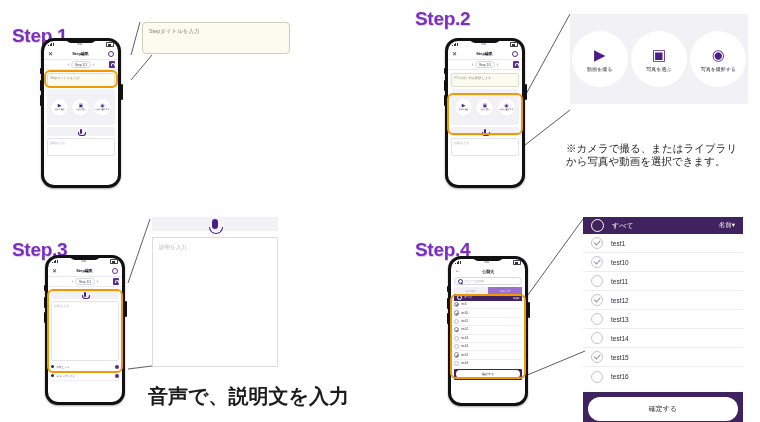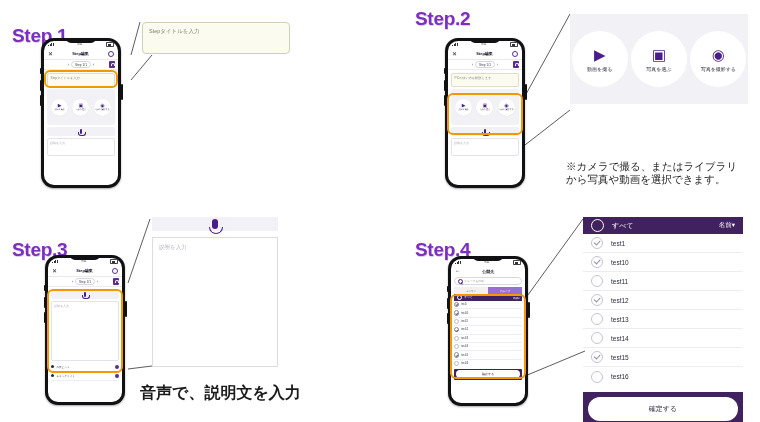--- a/index.html
+++ b/index.html
@@ -179,23 +179,22 @@
   }
 
   
   .callout{position:absolute;box-sizing:border-box;}
   .callout-title{
     position:absolute;font-weight:bold;color:#1b1b1b;
     font-family:"DejaVu Sans","Liberation Sans",sans-serif;
   }
   .callout-note{
     position:absolute;color:#1b1b1b;
-    font-family:Liberation Serif, serif;
+    font-family:Liberation Mono, monospace;
     line-height:1.25;
-    margin-top:17px;
   }
 
   
   .co-title-field{
     background:#fbfbef;border:1px solid #cfcfb8;border-radius:4px;
     font-size:5.5px;color:#7d7d6a;padding:5px 6px;
   }
   
   .co-media{
     background:#f2f2f6;display:flex;align-items:center;justify-content:space-around;
@@ -456,21 +455,21 @@
             <div class="bl-dot"></div>
             <div class="bl-txt">チェックリスト</div>
             <div class="bl-end"></div>
           </div>
         </div>
       </div>
     </div>
 
     <div class="hl" style="left:47px;top:78px;width:76px;height:84px;"></div>
 
-    <div class="callout-title" style="left:140px;top:172px;font-size:16px;">音声で、説明文を入力</div>
+    <div class="callout-title" style="left:148px;top:172px;font-size:20px;">音声で、説明文を入力</div>
   </div>
 
   <div class="panel">
     <div class="step-title" style="left:35px;top:28px;">Step.4</div>
 
     <svg class="leader" style="left:0;top:0;width:380px;height:211px;">
       <line x1="145" y1="88" x2="203" y2="8" stroke="#333" stroke-width="0.8"></line>
       <line x1="145" y1="165" x2="205" y2="140" stroke="#333" stroke-width="0.8"></line>
     </svg>
 

